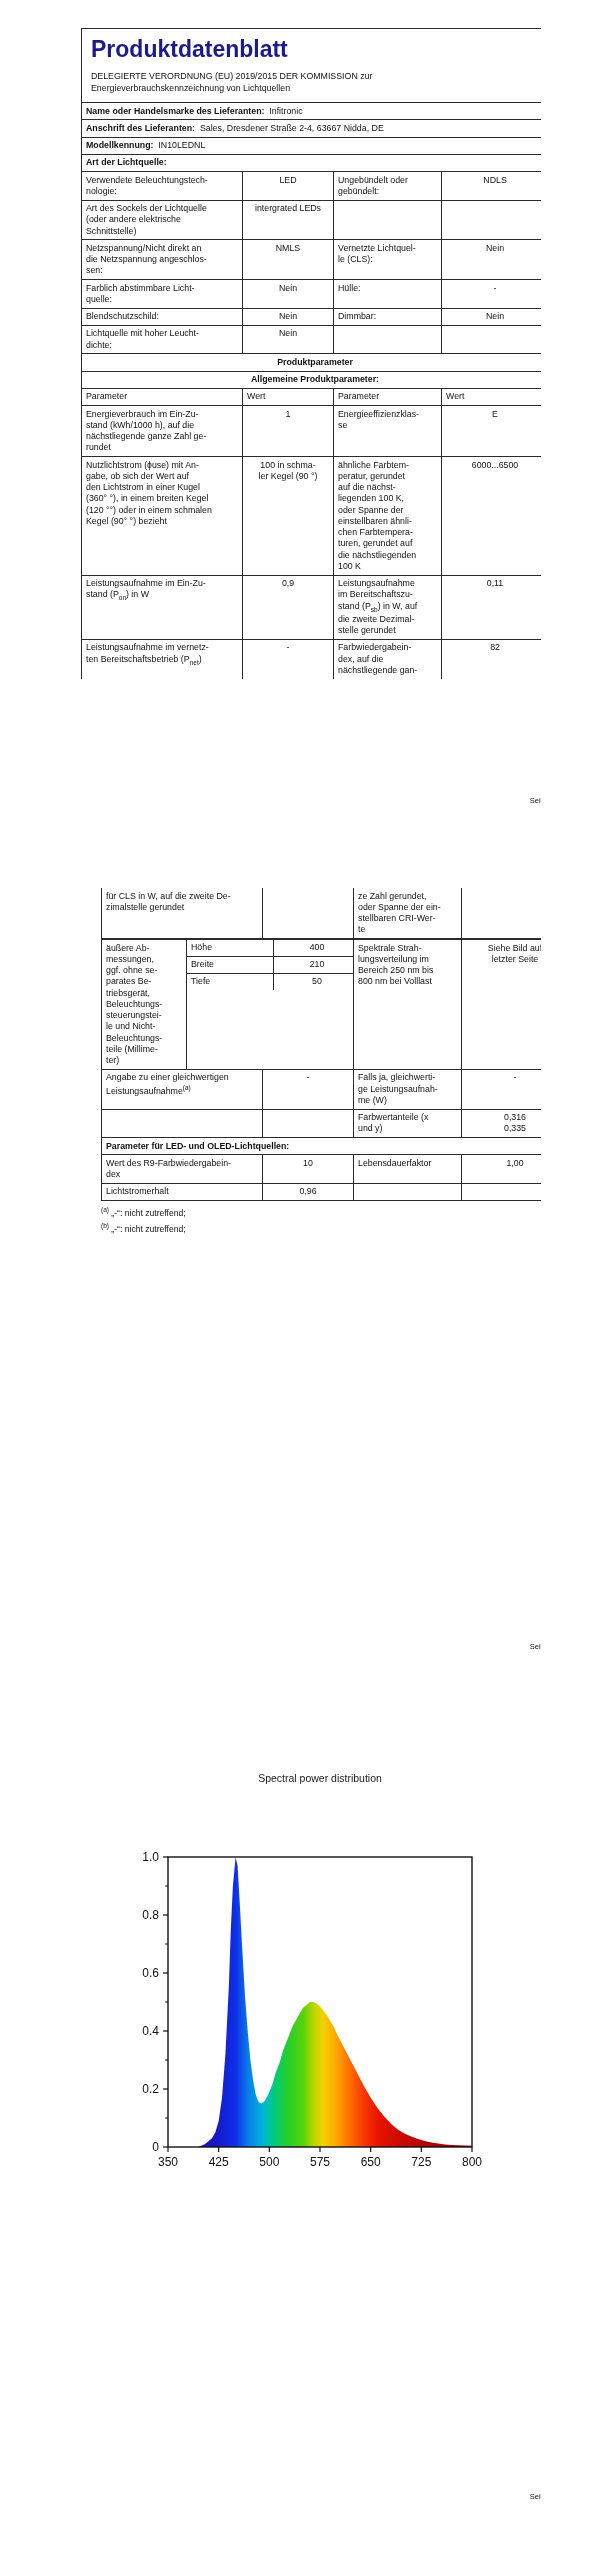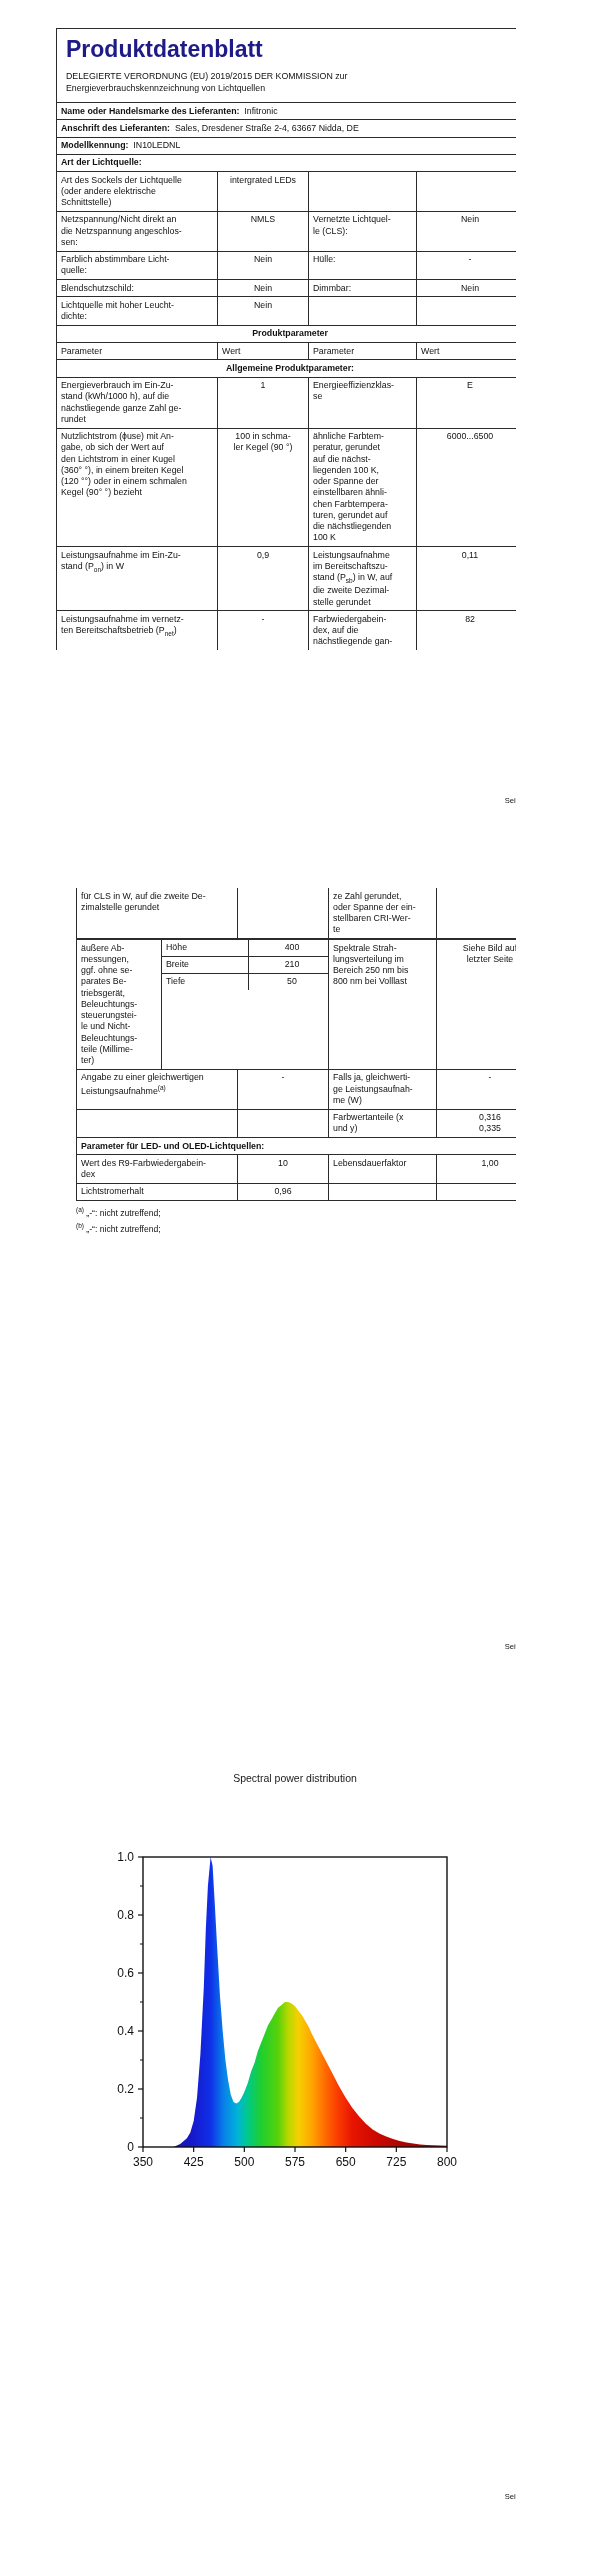--- a/index.html
+++ b/index.html
@@ -1,17 +1,17 @@
 <!DOCTYPE html>
 <html lang="de"><head>
 <meta charset="utf-8">
 <style>
   html,body{margin:0;padding:0;background:#ffffff;}
   #doc{position:relative;width:516px;height:2560px;background:#fff;overflow:hidden;
-       font-family:"Liberation Sans",sans-serif;color:#111;}
+       font-family:"Liberation Sans",sans-serif;color:#111;margin-left:25px;}
 
   
   table.ds{border-collapse:collapse;table-layout:fixed;width:467px;
            font-size:8.8px;line-height:1.28;color:#111;}
   table.ds td{border:1px solid #2b2b2b;padding:2.5px 4px;vertical-align:top;
               overflow:hidden;word-wrap:break-word;}
   tr.cut-bottom td{border-bottom:none;}
   tr.cut-top td{border-top:none;}
   tr.thick-top td{border-top-width:2px;}
   td.v{text-align:center;}
@@ -85,20 +85,26 @@
         </tr>
         <tr>
           <td colspan="4" class="lbl"><span class="b">Modellkennung:</span>&nbsp; <span>IN10LEDNL</span></td>
         </tr>
       </tbody>
       <tbody id="t1-body">
           <tr>
             <td colspan="4" class="sec ">Art der Lichtquelle:</td>
           </tr>
           <tr>
+            <td class="p">Verwendete Beleuchtungstech-<br>nologie:</td>
+            <td class="v">LED</td>
+            <td class="p">Ungebündelt oder<br>gebündelt:</td>
+            <td class="v">NDLS</td>
+          </tr>
+          <tr>
             <td class="p">Art des Sockels der Lichtquelle<br>(oder andere elektrische<br>Schnittstelle)</td>
             <td class="v">intergrated LEDs</td>
             <td class="p"></td>
             <td class="v"></td>
           </tr>
           <tr>
             <td class="p">Netzspannung/Nicht direkt an<br>die Netzspannung angeschlos-<br>sen:</td>
             <td class="v">NMLS</td>
             <td class="p">Vernetzte Lichtquel-<br>le (CLS):</td>
             <td class="v">Nein</td>
@@ -116,29 +122,29 @@
             <td class="v">Nein</td>
           </tr>
           <tr>
             <td class="p">Lichtquelle mit hoher Leucht-<br>dichte:</td>
             <td class="v">Nein</td>
             <td class="p"></td>
             <td class="v"></td>
           </tr>
           <tr>
             <td colspan="4" class="sec center">Produktparameter</td>
+          </tr>
+          <tr>
+            <td colspan="4" class="sec center">Allgemeine Produktparameter:</td>
           </tr>
           <tr>
             <td class="p">Parameter</td>
             <td class="p">Wert</td>
             <td class="p">Parameter</td>
             <td class="p">Wert</td>
-          </tr>
-          <tr>
-            <td colspan="4" class="sec center">Allgemeine Produktparameter:</td>
           </tr>
           <tr>
             <td class="p">Energieverbrauch im Ein-Zu-<br>stand (kWh/1000 h), auf die<br>nächstliegende ganze Zahl ge-<br>rundet</td>
             <td class="v">1</td>
             <td class="p">Energieeffizienzklas-<br>se</td>
             <td class="v">E</td>
           </tr>
           <tr>
             <td class="p">Nutzlichtstrom (ɸuse) mit An-<br>gabe, ob sich der Wert auf<br>den Lichtstrom in einer Kugel<br>(360° °), in einem breiten Kegel<br>(120 °°) oder in einem schmalen<br>Kegel (90° °) bezieht</td>
             <td class="v">100 in schma-<br>ler Kegel (90 °)</td>

